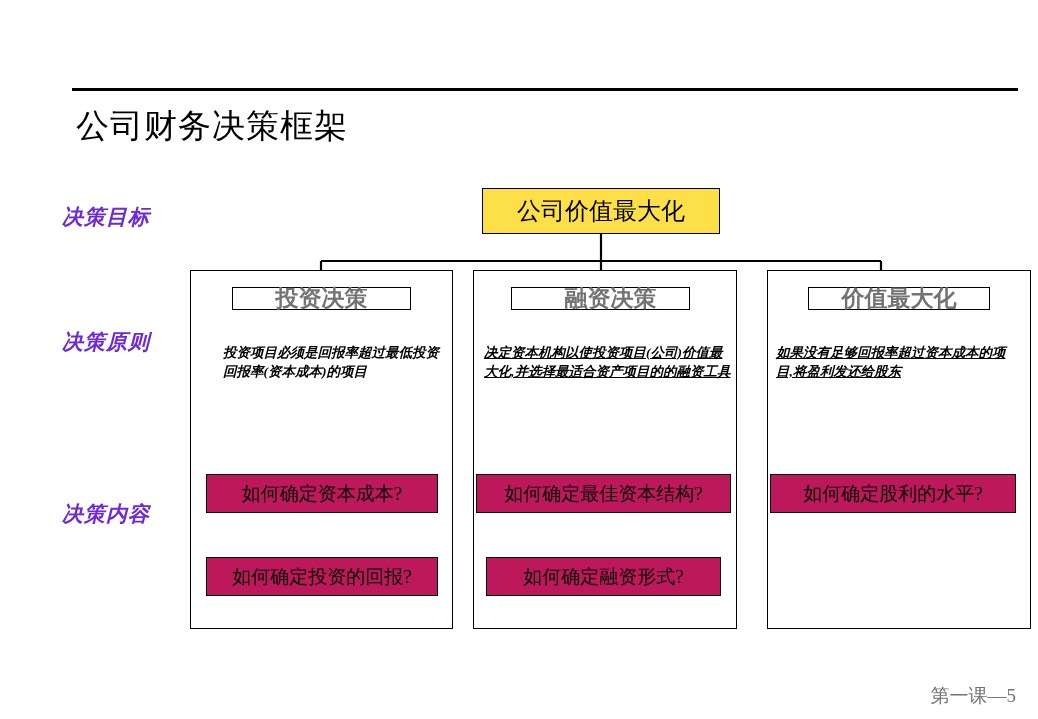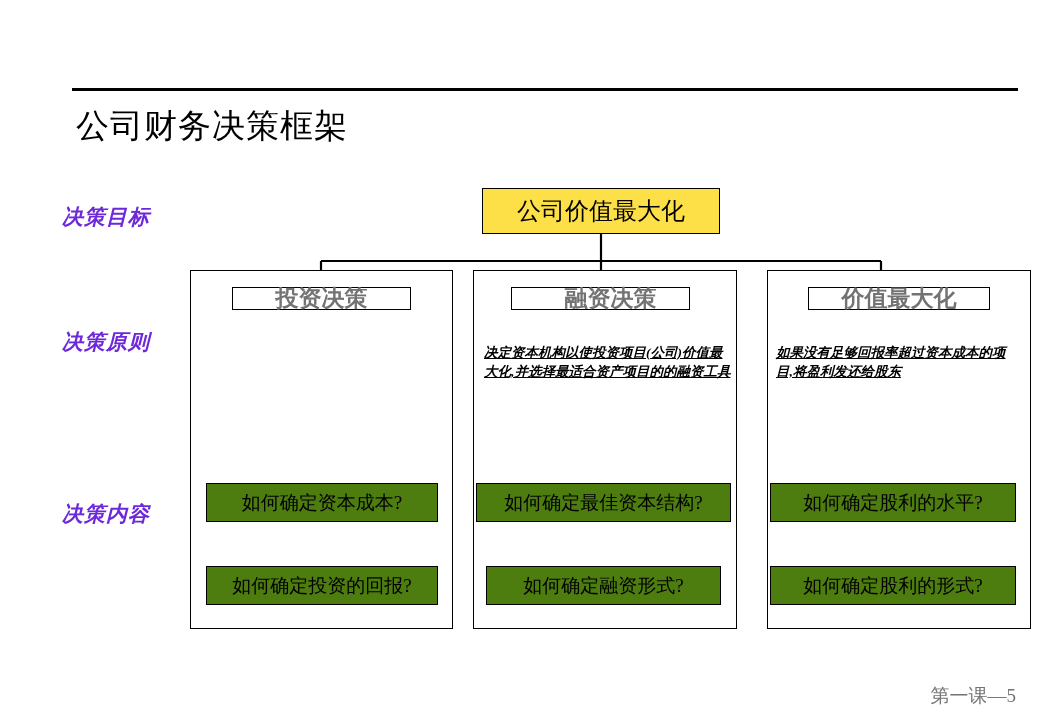--- a/index.html
+++ b/index.html
@@ -67,23 +67,23 @@
     position:absolute;top:72px;
     font-size:13.5px;font-weight:bold;font-style:italic;color:#000;
     line-height:19px;letter-spacing:0px;
   }
   .panel.c0 .panel-desc{left:32px;width:218px;}
   .panel.c1 .panel-desc{left:10px;width:250px;text-decoration:underline;}
   .panel.c2 .panel-desc{left:8px;width:240px;text-decoration:underline;}
 
   .qbox{
     position:absolute;height:39px;
-    border:1.5px solid #000;background:#4d7c0f;box-sizing:border-box;
+    border:1.5px solid #000;background:#be185d;box-sizing:border-box;
     display:flex;align-items:center;justify-content:center;
-    font-size:19px;color:#000;white-space:nowrap;overflow:visible;margin-top:9px;
+    font-size:19px;color:#000;white-space:nowrap;overflow:visible;
   }
   .qbox.q0{top:203px;}
   .qbox.q1{top:286px;}
   .panel.c0 .qbox{left:15px;width:232px;}
   .panel.c1 .qbox.q0{left:2px;width:255px;}
   .panel.c1 .qbox.q1{left:12px;width:235px;}
   .panel.c2 .qbox{left:2px;width:246px;}
 
   
   .footer{
@@ -123,20 +123,21 @@
       <polygon points="321,288 315,276 327,276"></polygon>
       <polygon points="601,288 595,276 607,276"></polygon>
       <polygon points="881,288 875,276 887,276"></polygon>
     </g>
   </svg>
 
   <div class="panel c0">
     <div class="panel-header">
       <span>投资决策</span>
     </div>
+    <div class="panel-desc">投资项目必须是回报率超过最低投资回报率(资本成本)的项目</div>
     <div class="qbox q0">
       <span>如何确定资本成本?</span>
     </div>
     <div class="qbox q1">
       <span>如何确定投资的回报?</span>
     </div>
   </div>
 
   <div class="panel c1">
     <div class="panel-header">
@@ -152,20 +153,17 @@
   </div>
 
   <div class="panel c2">
     <div class="panel-header">
       <span>价值最大化</span>
     </div>
     <div class="panel-desc">如果没有足够回报率超过资本成本的项目,将盈利发还给股东</div>
     <div class="qbox q0">
       <span>如何确定股利的水平?</span>
     </div>
-    <div class="qbox q1">
-      <span>如何确定股利的形式?</span>
-    </div>
   </div>
 
   <div class="footer">第一课—5</div>
 
 </div>
 
 </body></html>

